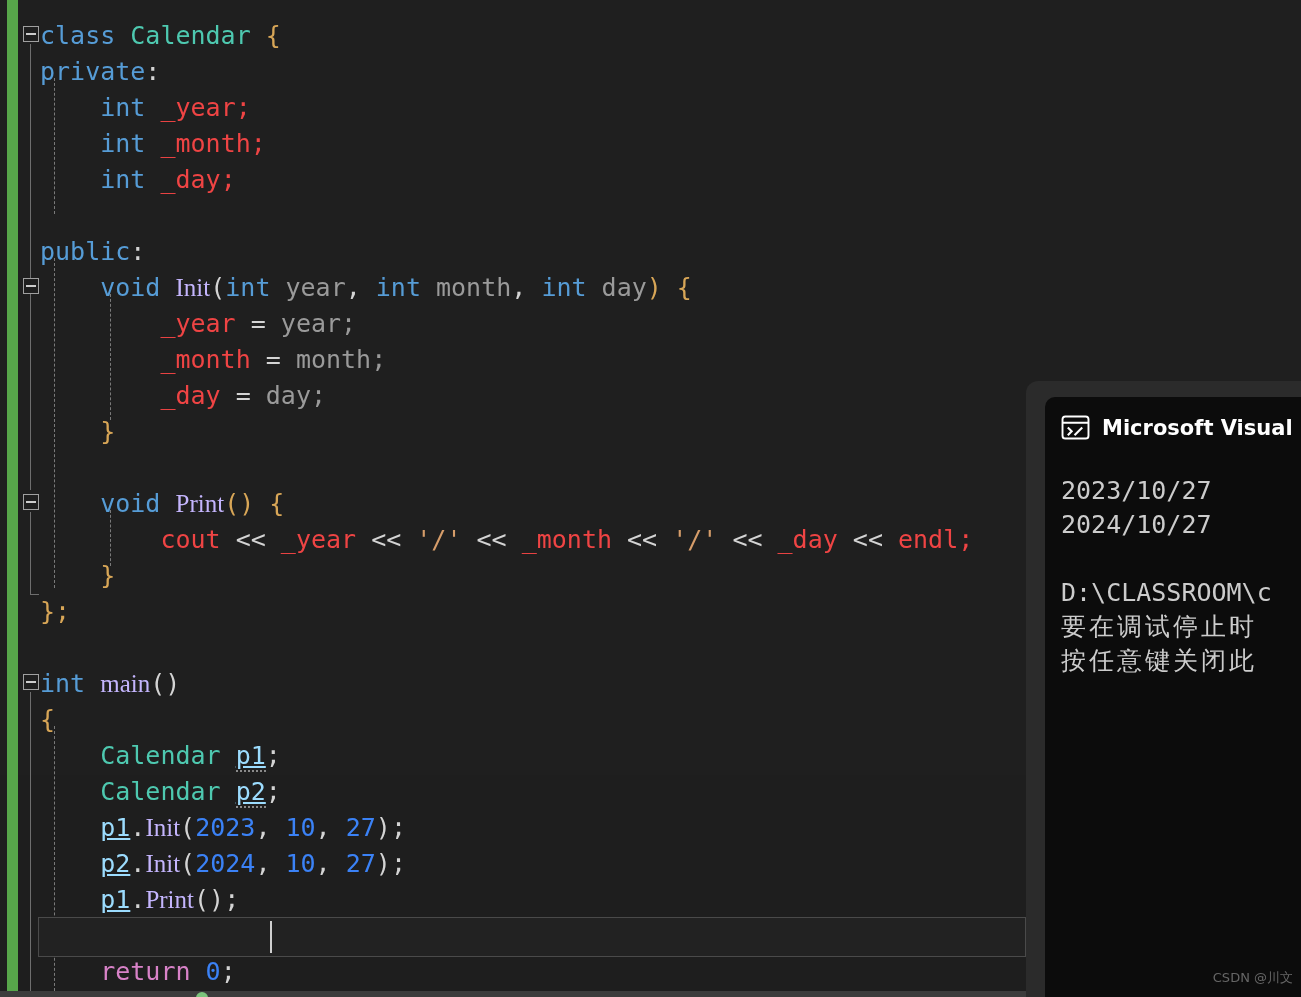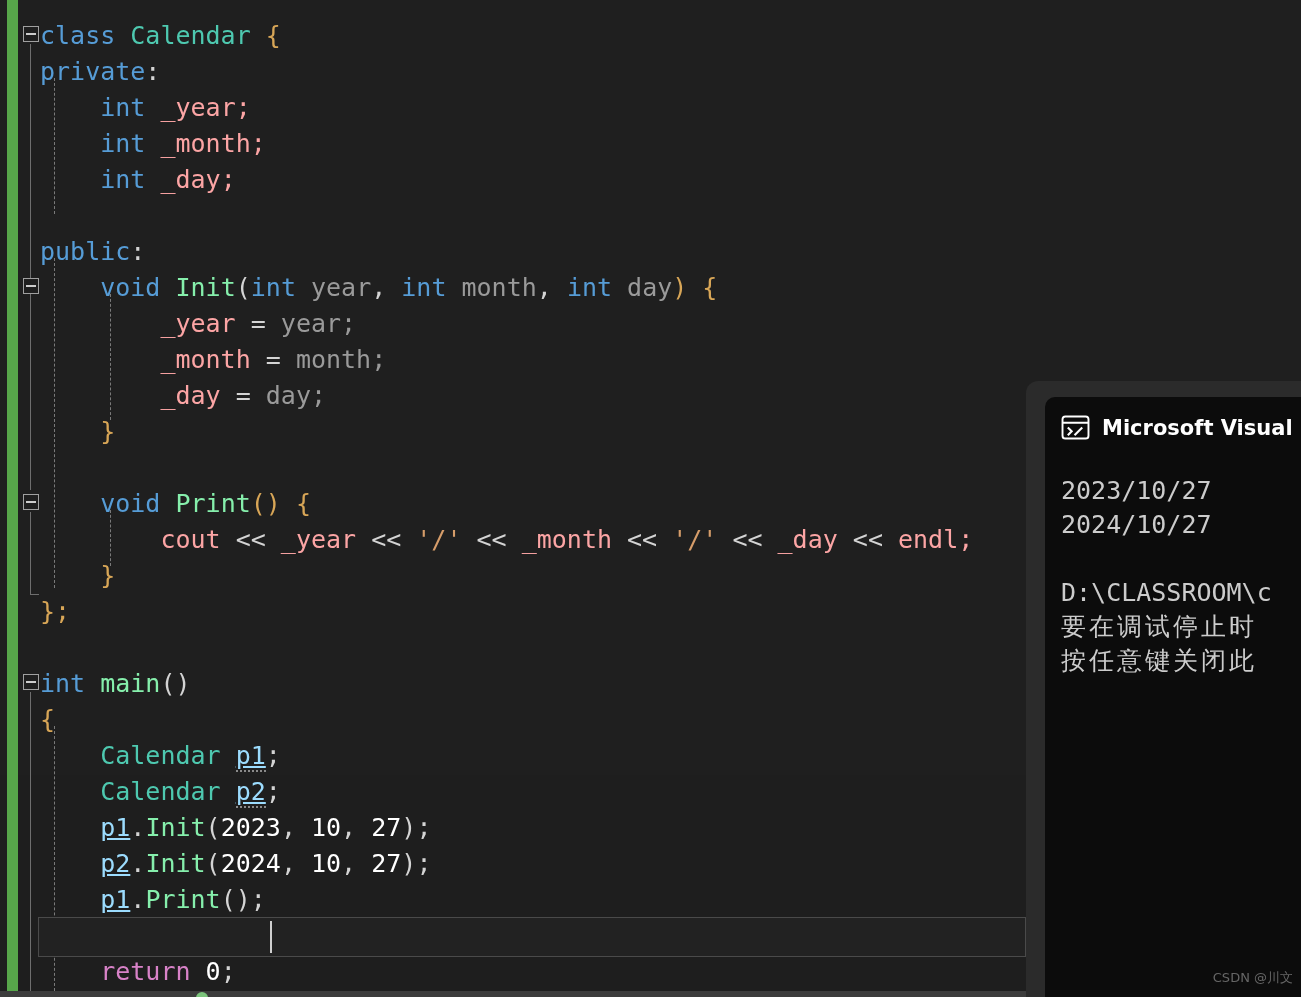--- a/index.html
+++ b/index.html
@@ -31,24 +31,24 @@
     letter-spacing:0px;
   }
   .ln{
     position:absolute;left:40px;height:36px;
     white-space:pre;
   }
 
   
   .kw      {color:#569cd6;}   
   .type    {color:#4ec9b0;}   
-  .fn      {color:#86efac;}   
-  .plain   {color:#fca5a5;}   
+  .fn      {color:#c4b5fd;font-family:Liberation Serif, serif;}   
+  .plain   {color:#ef4444;}   
   .param   {color:#9a9a9a;}   
-  .num     {color:#ffffff;}   
+  .num     {color:#3b82f6;}   
   .str     {color:#d69d6a;}   
   .ctl     {color:#d882c8;}   
   .punc    {color:#d4d4d4;}
   .brace   {color:#d8a657;}
   .op      {color:#d4d4d4;}
   .var     {color:#9cdcfe;text-decoration:underline;}   
   .squig   {border-bottom:2px dotted #8a8a8a;}
 
   
   .fold{

